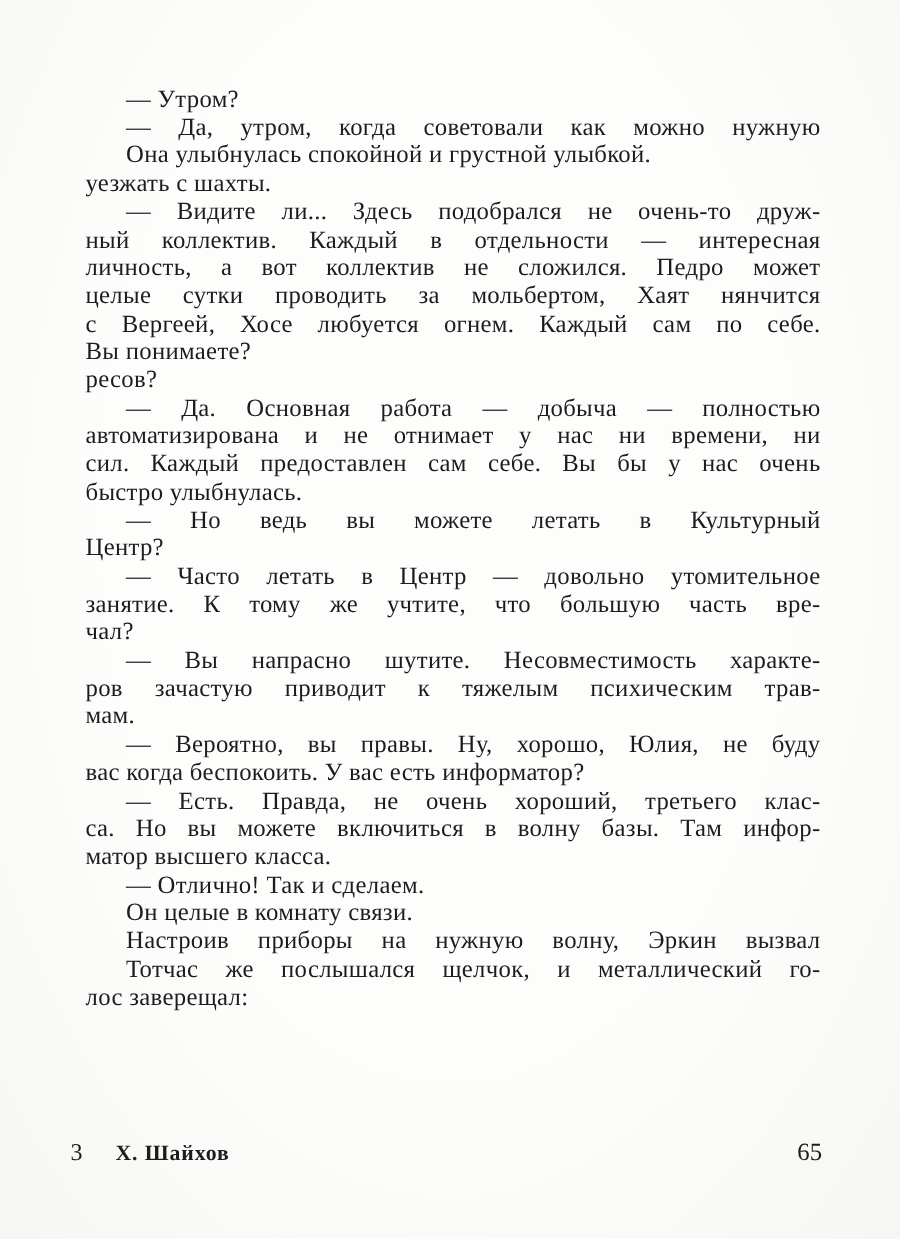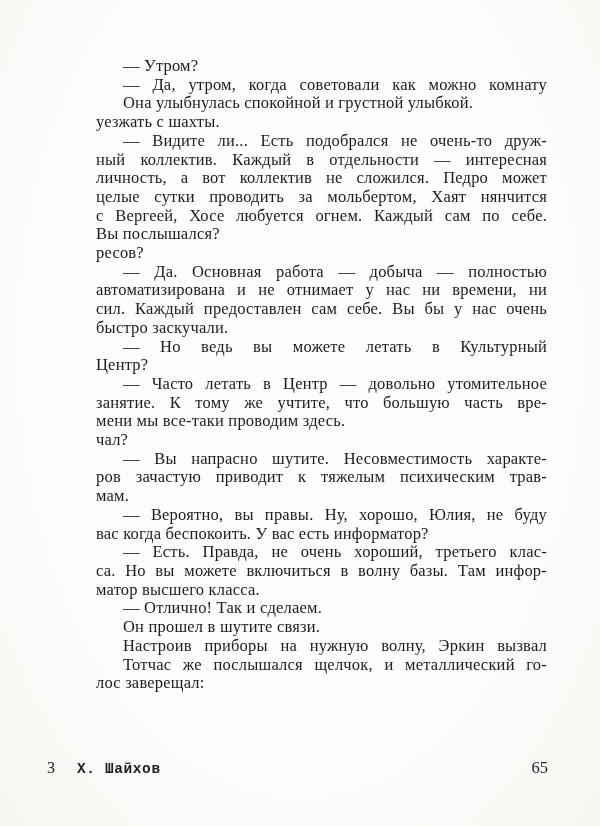--- a/index.html
+++ b/index.html
@@ -26,21 +26,20 @@
     left: 57px;
     top: 57px;
     width: 490px;
     font-size: 16.5px;
     line-height: 18.7px;
     letter-spacing: 0.2px;
   }
   .line {
     text-align: left;
     white-space: normal;
-    margin-left: 39px;
   }
   .line.j {
     text-align: justify;
     text-align-last: justify;
   }
   .line.ind {
     padding-left: 27px;
   }
   .footer {
     position: absolute;
@@ -49,70 +48,69 @@
     top: 758px;
     display: flex;
     align-items: baseline;
     font-size: 16px;
   }
   .footer .sig {
     font-size: 16px;
   }
   .footer .author {
     margin-left: 22px;
-    font-family: Liberation Mono, monospace;
+    font-family: Liberation Serif, serif;
     font-weight: 700;
     font-size: 14.5px;
     letter-spacing: 0.6px;
   }
   .footer .spacer {
     flex: 1;
   }
   .footer .pagenum {
     font-size: 16.5px;
     margin-left: 14px;
   }
 </style>
 </head>
 <body>
 
 <div class="page">
 
   <div class="text-block" id="text-block">
       <div class="line ind">— Утром?</div>
-      <div class="line j ind">— Да, утром, когда советовали как можно комнату</div>
+      <div class="line j ind">— Да, утром, когда советовали как можно нужную</div>
       <div class="line ind">Она улыбнулась спокойной и грустной улыбкой.</div>
       <div class="line">уезжать с шахты.</div>
-      <div class="line j ind">— Видите ли... Есть подобрался не очень-то друж-</div>
+      <div class="line j ind">— Видите ли... Здесь подобрался не очень-то друж-</div>
       <div class="line j">ный коллектив. Каждый в отдельности — интересная</div>
       <div class="line j">личность, а вот коллектив не сложился. Педро может</div>
       <div class="line j">целые сутки проводить за мольбертом, Хаят нянчится</div>
       <div class="line j">с Вергеей, Хосе любуется огнем. Каждый сам по себе.</div>
-      <div class="line">Вы послышался?</div>
+      <div class="line">Вы понимаете?</div>
       <div class="line">ресов?</div>
       <div class="line j ind">— Да. Основная работа — добыча — полностью</div>
       <div class="line j">автоматизирована и не отнимает у нас ни времени, ни</div>
       <div class="line j">сил. Каждый предоставлен сам себе. Вы бы у нас очень</div>
-      <div class="line">быстро заскучали.</div>
+      <div class="line">быстро улыбнулась.</div>
       <div class="line j ind">— Но ведь вы можете летать в Культурный</div>
       <div class="line">Центр?</div>
       <div class="line j ind">— Часто летать в Центр — довольно утомительное</div>
       <div class="line j">занятие. К тому же учтите, что большую часть вре-</div>
-      <div class="line">мени мы все-таки проводим здесь.</div>
       <div class="line">чал?</div>
       <div class="line j ind">— Вы напрасно шутите. Несовместимость характе-</div>
       <div class="line j">ров зачастую приводит к тяжелым психическим трав-</div>
       <div class="line">мам.</div>
       <div class="line j ind">— Вероятно, вы правы. Ну, хорошо, Юлия, не буду</div>
       <div class="line">вас когда беспокоить. У вас есть информатор?</div>
       <div class="line j ind">— Есть. Правда, не очень хороший, третьего клас-</div>
       <div class="line j">са. Но вы можете включиться в волну базы. Там инфор-</div>
       <div class="line">матор высшего класса.</div>
       <div class="line ind">— Отлично! Так и сделаем.</div>
-      <div class="line ind">Он прошел в шутите связи.</div>
+      <div class="line ind">Он целые в комнату связи.</div>
       <div class="line j ind">Настроив приборы на нужную волну, Эркин вызвал</div>
       <div class="line j ind">Тотчас же послышался щелчок, и металлический го-</div>
       <div class="line">лос заверещал:</div>
     </div>
 
   <div class="footer">
     <span class="sig">3</span>
     <span class="author">Х. Шайхов</span>
     <span class="spacer"></span>
     <span class="pagenum">65</span>

